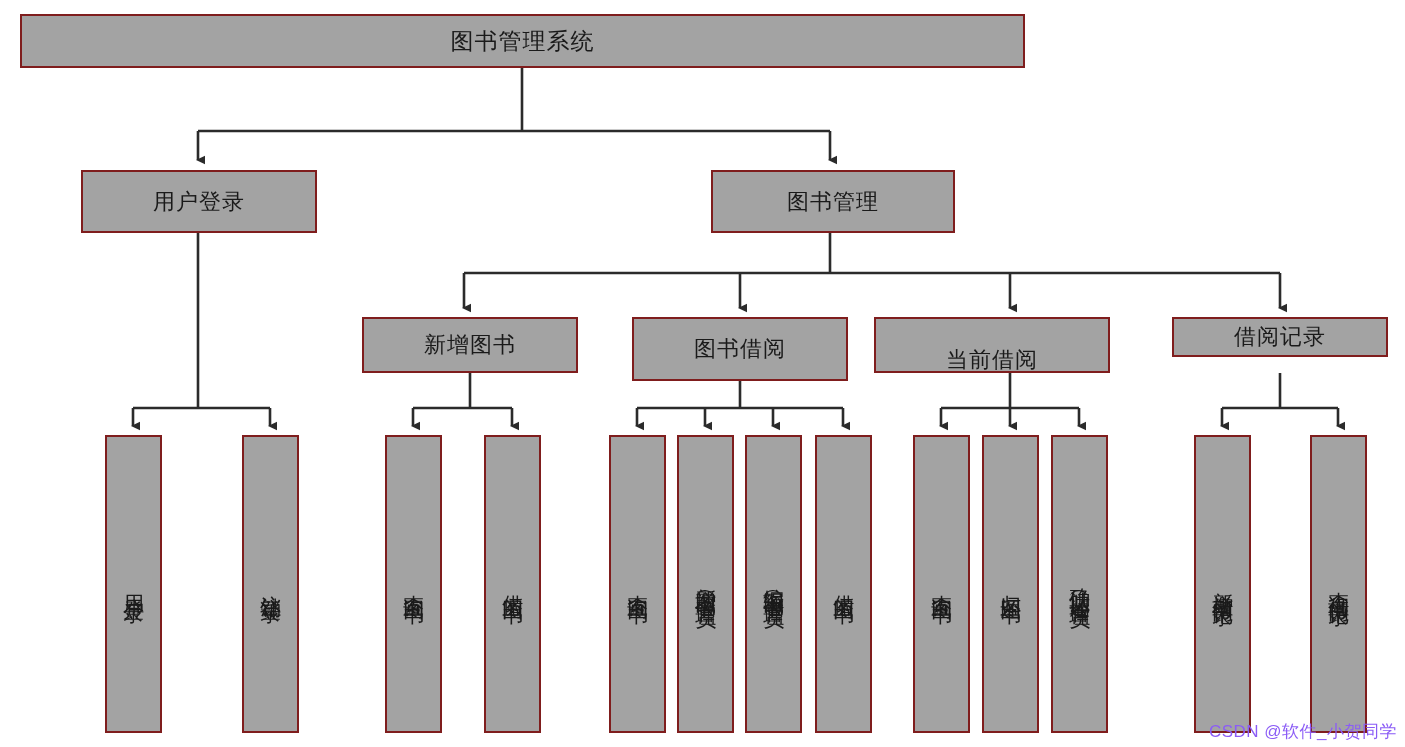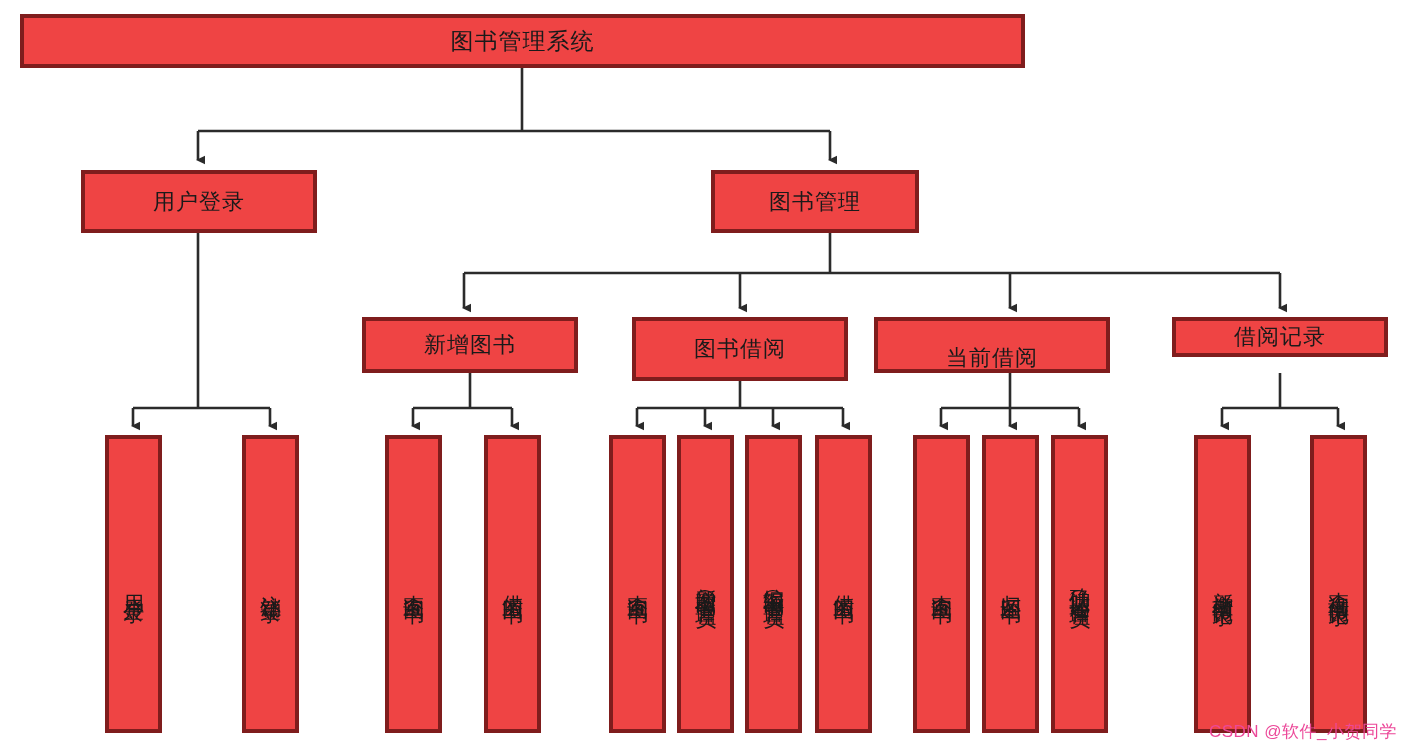--- a/index.html
+++ b/index.html
@@ -17,22 +17,22 @@
   svg.edges{
     position:absolute;
     left:0;top:0;
     width:1405px;
     height:747px;
     pointer-events:none;
   }
   .node{
     position:absolute;
     box-sizing:border-box;
-    background:#ef4444;
-    border:4px solid #7f1d1d;
+    background:#a3a3a3;
+    border:2px solid #7f1d1d;
     display:flex;
     align-items:center;
     justify-content:center;
     color:#1a1a1a;
   }
   .node.h{
     font-size:22px;
     letter-spacing:1px;
     line-height:1;
   }
@@ -53,21 +53,21 @@
     writing-mode:vertical-rl;
     text-orientation:upright;
     display:block;
     white-space:nowrap;
   }
   .watermark{
     position:absolute;
     right:8px;
     bottom:4px;
     font-size:17px;
-    color:#ec4899;
+    color:#8b5cf6;
     letter-spacing:0.5px;
     white-space:nowrap;
   }
 </style>
 </head>
 <body>
 
 <div id="canvas">
 
   <svg class="edges" viewBox="0 0 1405 747" xmlns="http://www.w3.org/2000/svg">
@@ -120,21 +120,21 @@
     </g>
   </svg>
 
   <div class="node h root" style="left:20px;top:14px;width:1005px;height:54px;">
     <span>图书管理系统</span>
   </div>
 
   <div class="node h" style="left:81px;top:170px;width:236px;height:63px;">
     <span>用户登录</span>
   </div>
-  <div class="node h" style="left:711px;top:170px;width:208px;height:63px;">
+  <div class="node h" style="left:711px;top:170px;width:244px;height:63px;">
     <span>图书管理</span>
   </div>
 
   <div class="node h" style="left:362px;top:317px;width:216px;height:56px;">
     <span>新增图书</span>
   </div>
   <div class="node h" style="left:632px;top:317px;width:216px;height:64px;">
     <span>图书借阅</span>
   </div>
   <div class="node h" style="left:874px;top:317px;width:236px;height:56px;align-items:flex-end;">

